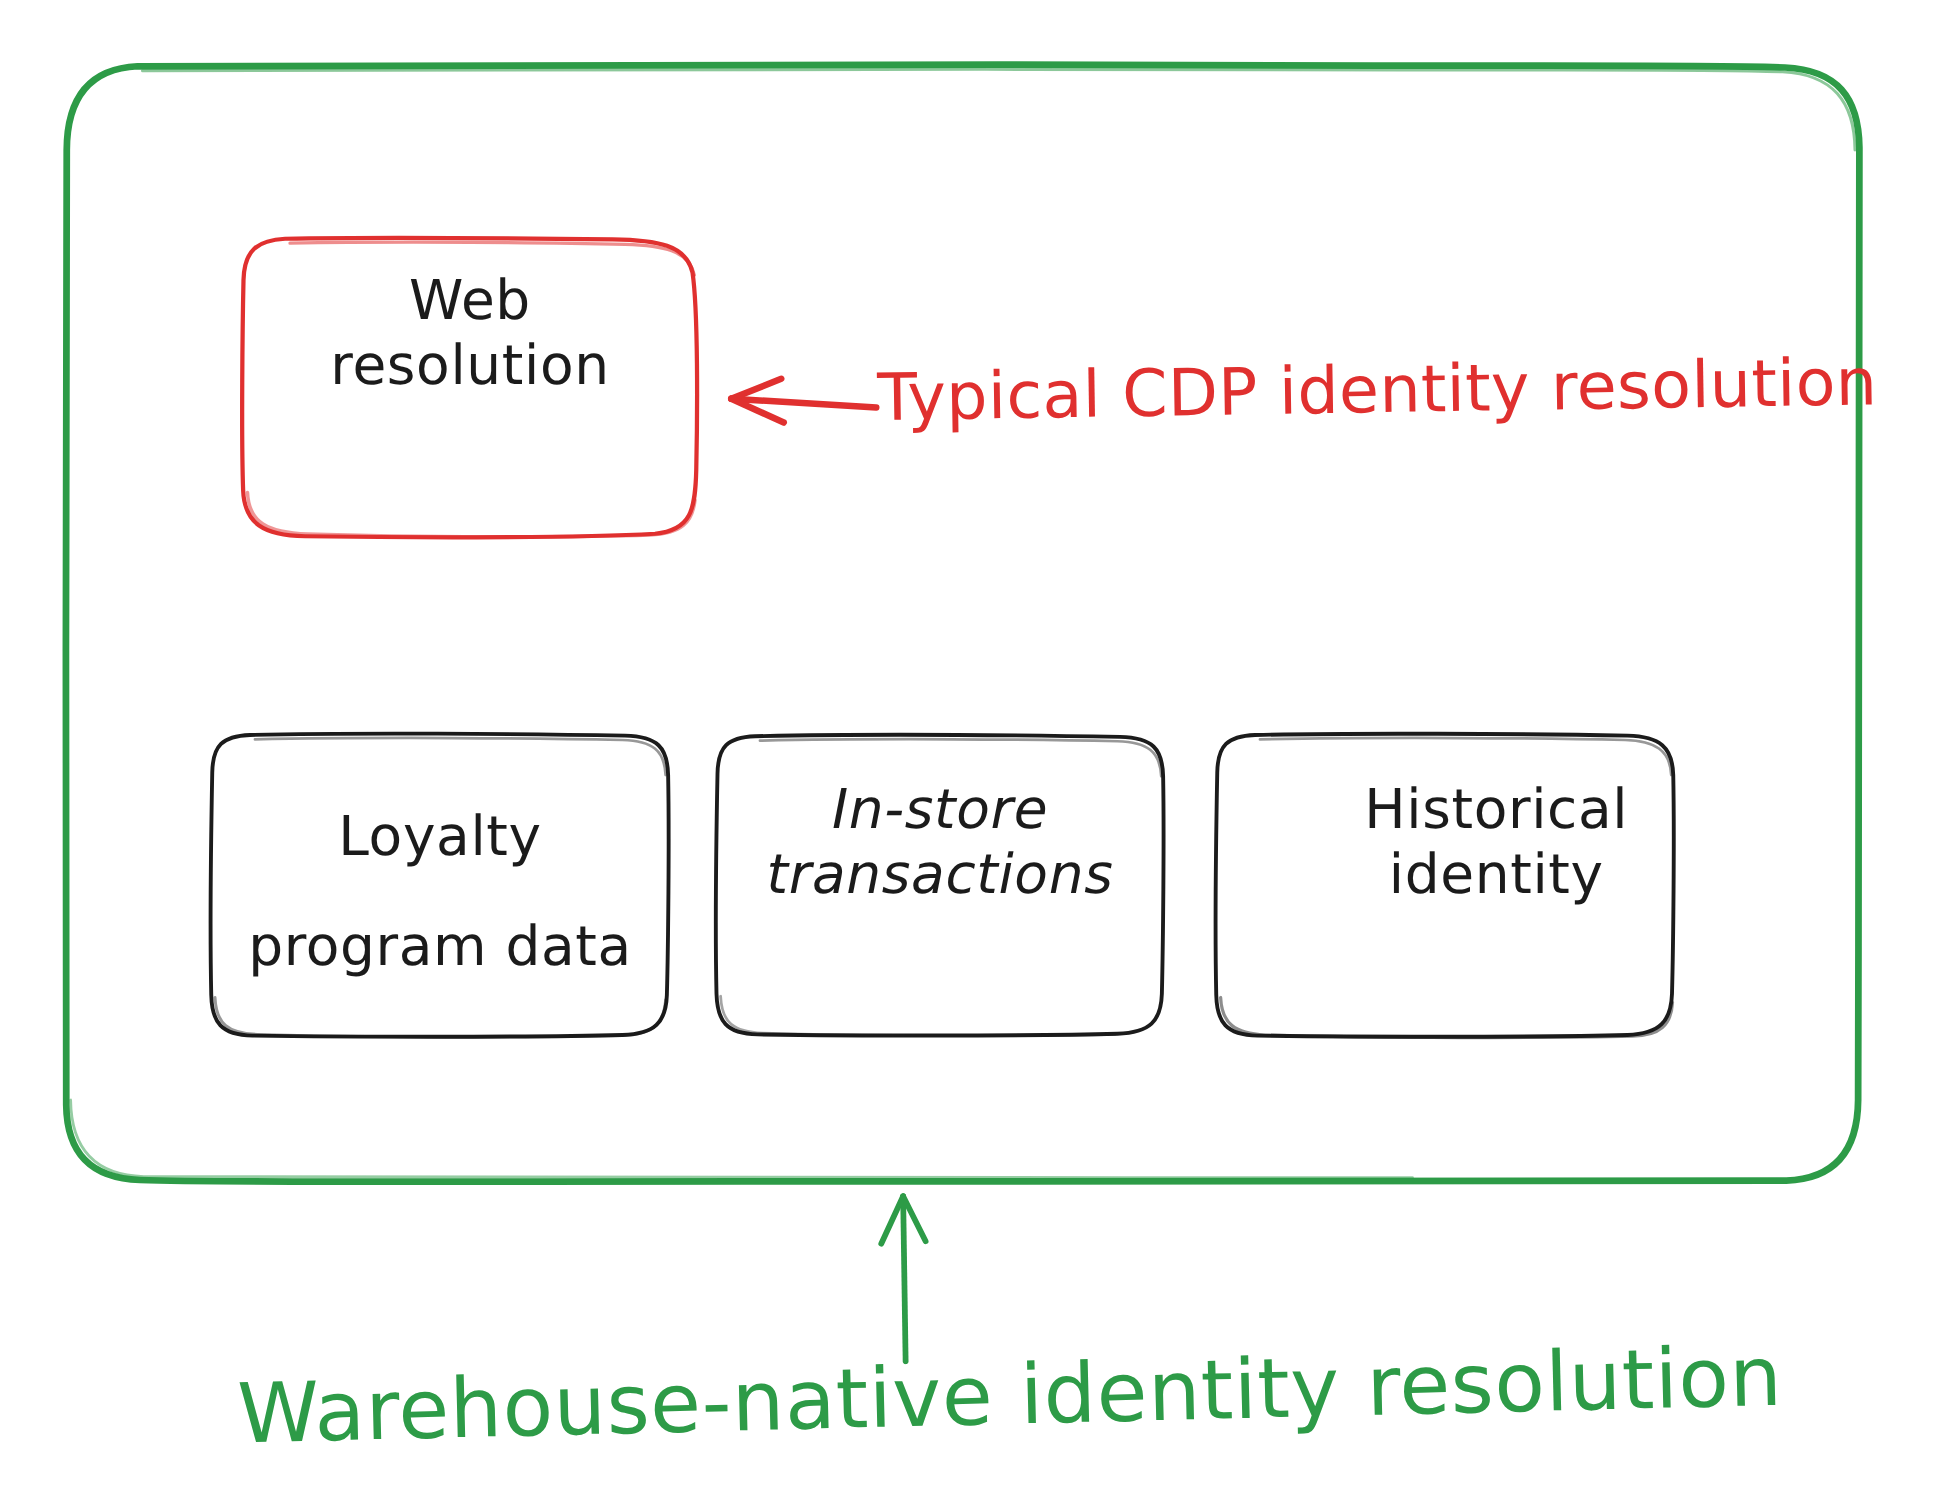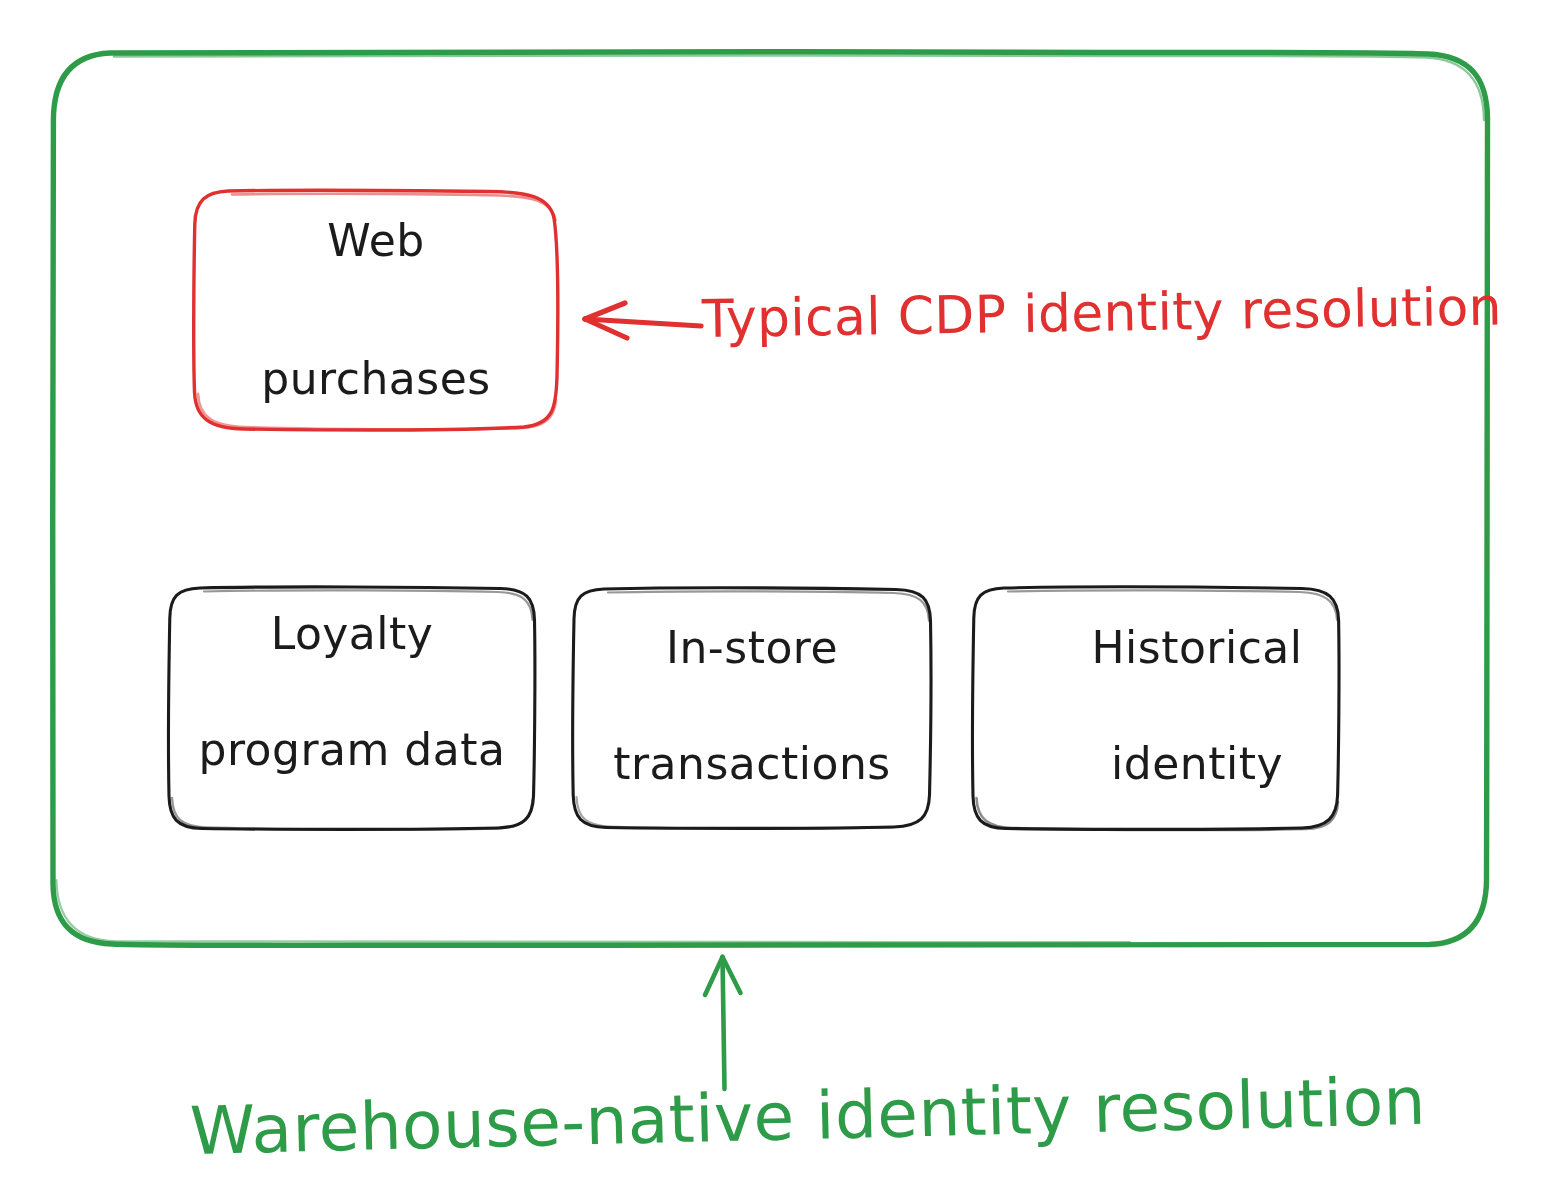--- a/index.html
+++ b/index.html
@@ -35,21 +35,21 @@
   }
   
   .node-label {
     text-align: center;
     color: #1b1b1b;
     font-size: 44px;
     letter-spacing: 0.5px;
     display: flex;
     flex-direction: column;
     align-items: center;
-    justify-content: space-between;
+    justify-content: flex-start;
   }
   .node-label .l1, .node-label .l2 { display: block; }
 
   
   .anno-red {
     color: #e0302f;
     font-size: 52px;
     letter-spacing: 0.3px;
   }
   .anno-green {
@@ -171,29 +171,29 @@
 
     <g>
       <path d="M 724.5 1089 L 722.5 957" fill="none" stroke="#2d9b47" stroke-width="4.6" stroke-linecap="round"></path>
       <path d="M 722.5 957 L 705 995" fill="none" stroke="#2d9b47" stroke-width="4.6" stroke-linecap="round"></path>
       <path d="M 722.5 957 L 740.5 993" fill="none" stroke="#2d9b47" stroke-width="4.6" stroke-linecap="round"></path>
     </g>
   </svg>
 
   <div class="lbl node-label" style="left:194px; top:215px; width:364px; height:190px;">
     <span class="l1">Web</span>
-    <span class="l2">purchases</span>
-  </div>
-
-  <div class="lbl node-label" style="left:169px; top:608px; width:366px; height:168px;">
+    <span class="l2">resolution</span>
+  </div>
+
+  <div class="lbl node-label" style="left:169px; top:644px; width:366px; height:168px;gap:36px;">
     <span class="l1">Loyalty</span>
     <span class="l2">program data</span>
   </div>
 
-  <div class="lbl node-label" style="left:573px; top:622px; width:358px; height:168px;">
+  <div class="lbl node-label" style="left:573px; top:622px; width:358px; height:168px;font-style:italic;">
     <span class="l1">In-store</span>
     <span class="l2">transactions</span>
   </div>
 
   <div class="lbl node-label" style="left:1014px; top:622px; width:366px; height:168px;">
     <span class="l1">Historical</span>
     <span class="l2">identity</span>
   </div>
 
   <div class="lbl anno-red skew" style="left:702px; top:289px;">Typical CDP identity resolution</div>

